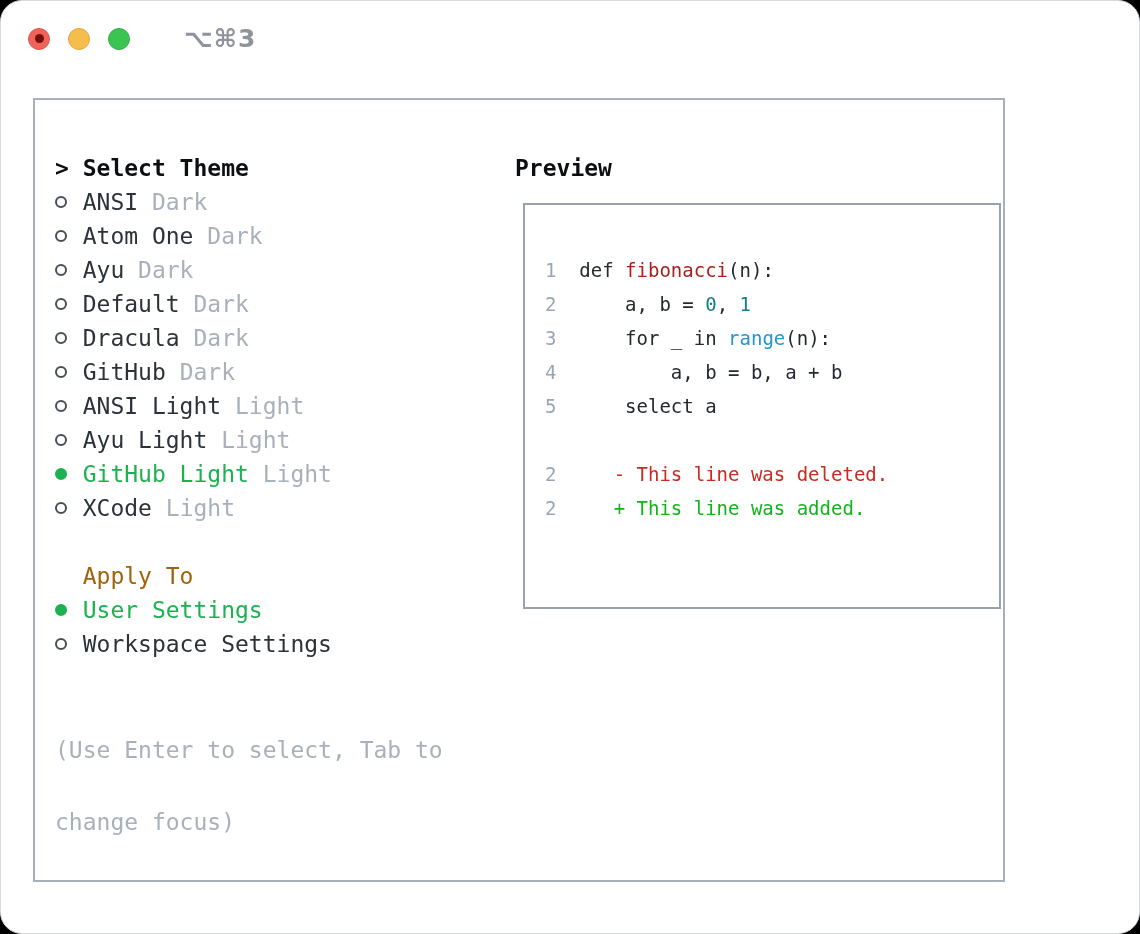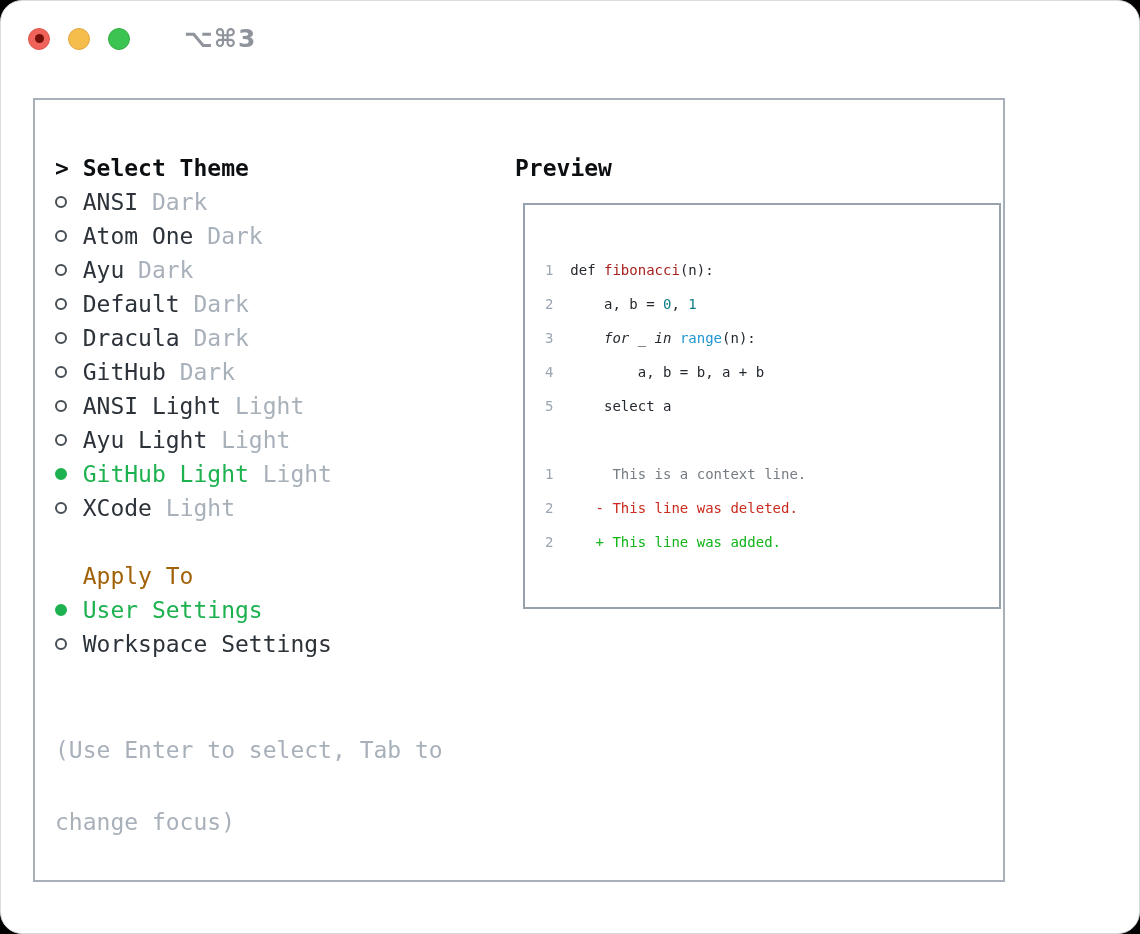--- a/index.html
+++ b/index.html
@@ -40,21 +40,21 @@
   .iname.sel{color:var(--sel-green);}
   .muted{color:#a8b0ba;}
   .apply-header{color:#a16207;}
   .help{height:34px;line-height:34px;font-size:23px;white-space:pre;color:#a8b0ba;margin-top:38px;}
   
   .preview-title{height:34px;line-height:34px;font-size:23px;font-weight:bold;color:#0c0f12;white-space:pre;}
   .preview-box{
     box-sizing:border-box;margin-top:18px;margin-left:8px;width:478px;height:406px;
     border:2px solid #98a2ac;background:#fff;padding:48px 0 0 20px;overflow:hidden;
   }
-  .cline{height:34px;line-height:34px;font-size:14px;white-space:pre;}
+  .cline{height:34px;line-height:34px;font-size:19px;white-space:pre;}
   .ln{color:#9ba6b2;}
 </style>
 </head>
 <body>
 
 <div class="window">
   <div class="titlebar">
     <span class="light red">
         <span class="dot"></span>
       </span>
@@ -88,24 +88,23 @@
         <div class="row blank"></div>
         <div class="help">(Use Enter to select, Tab to</div>
         <div class="help">change focus)</div>
       </div>
 
       <div class="right-col">
         <div class="preview-title">Preview</div>
         <div class="preview-box" id="preview-box">
             <div class="cline"><span class="ln">1</span>  <span style="color: rgb(36, 41, 47);">def </span><span style="color: rgb(168, 31, 27);">fibonacci</span><span style="color: rgb(36, 41, 47);">(n):</span></div>
             <div class="cline"><span class="ln">2</span>  <span style="color: rgb(36, 41, 47);">    a, b = </span><span style="color: rgb(15, 125, 135);">0</span><span style="color: rgb(36, 41, 47);">, </span><span style="color: rgb(15, 125, 135);">1</span></div>
-            <div class="cline"><span class="ln">3</span>  <span style="color: rgb(36, 41, 47); font-style: italic;">    for _ in </span><span style="color: rgb(33, 150, 209);">range</span><span style="color: rgb(36, 41, 47);">(n):</span></div>
+            <div class="cline"><span class="ln">3</span>  <span style="color: rgb(36, 41, 47);">    for _ in </span><span style="color: rgb(33, 150, 209);">range</span><span style="color: rgb(36, 41, 47);">(n):</span></div>
             <div class="cline"><span class="ln">4</span>  <span style="color: rgb(36, 41, 47);">        a, b = b, a + b</span></div>
             <div class="cline"><span class="ln">5</span>  <span style="color: rgb(36, 41, 47);">    select a</span></div>
             <div class="cline"></div>
-            <div class="cline"><span class="ln">1</span>  <span style="color: rgb(117, 124, 132);">     This is a context line.</span></div>
             <div class="cline"><span class="ln">2</span>  <span style="color: rgb(202, 43, 30);">   - This line was deleted.</span></div>
             <div class="cline"><span class="ln">2</span>  <span style="color: rgb(17, 180, 25); margin-top: 26px;">   + This line was added.</span></div>
           </div>
       </div>
     </div>
   </div>
 </div>
 
 </body></html>

